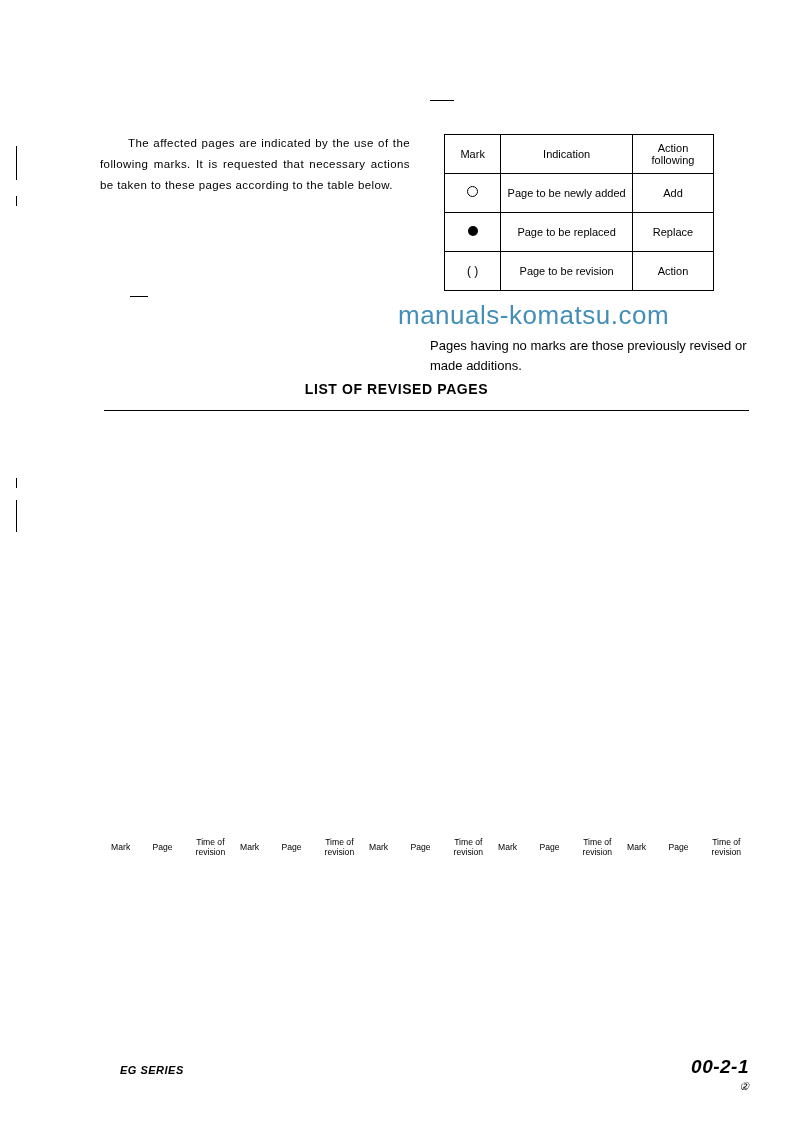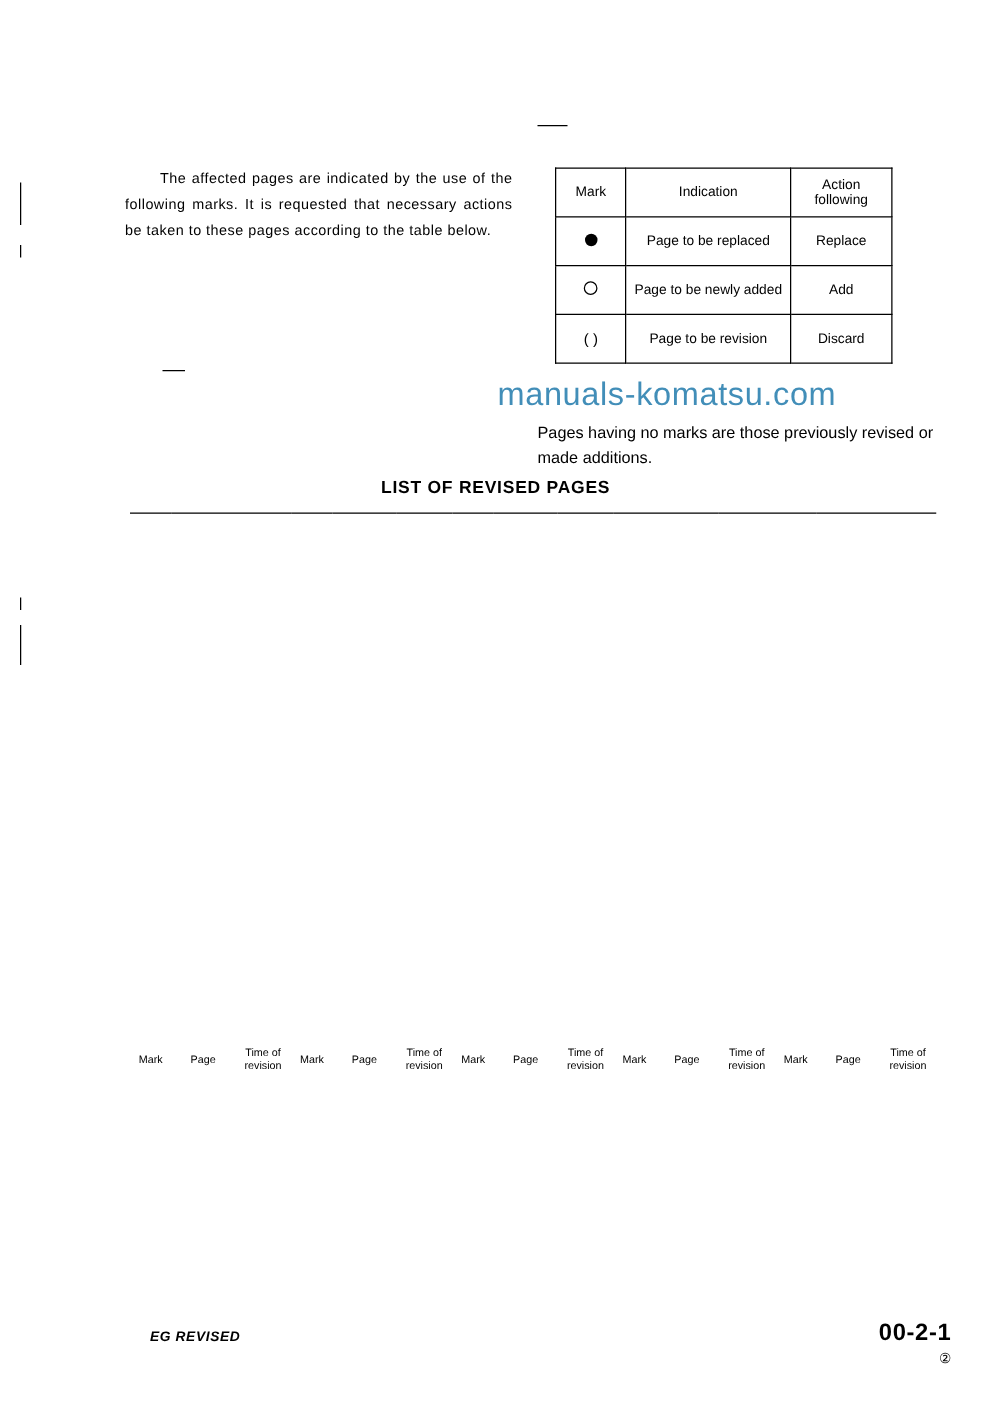--- a/index.html
+++ b/index.html
@@ -102,22 +102,23 @@
   td.mark{width:34px;}
   td.page{width:52px;text-align:center;}
   td.rev{width:46px;}
 
   
   .footer-left{
     position:absolute;left:120px;top:1064px;
     font-size:11px;font-weight:bold;font-style:italic;letter-spacing:.5px;
   }
   .footer-right{
-    position:absolute;right:32px;top:1056px;
+    position:absolute;right:44px;top:1056px;
     text-align:right;
+    font-style:italic;
   }
   .footer-right .pn{font-size:19px;font-weight:bold;letter-spacing:.5px;}
   .footer-right .rv{font-size:11px;margin-top:2px;}
 
   
   .tick{position:absolute;background:#000;}
   .tick.v{width:1px;}
   .tick.h{height:1px;}
 </style>
 </head>
@@ -135,33 +136,33 @@
   <div class="intro"><span class="indent"></span><span>The affected pages are indicated by the use of the following marks. It is requested that necessary actions be taken to these pages according to the table below.</span></div>
 
   <table class="legend">
     <tbody>
         <tr>
       <td class="c1">Mark</td>
       <td class="c2">Indication</td>
       <td class="c3">Action following</td>
     </tr>
     <tr>
+      <td class="c1 mk"><span class="circ"></span></td>
+      <td class="c2">Page to be newly added</td>
+      <td class="c3">Add</td>
+    </tr>
+    <tr>
       <td class="c1 mk"><span class="dot"></span></td>
       <td class="c2">Page to be replaced</td>
       <td class="c3">Replace</td>
     </tr>
     <tr>
-      <td class="c1 mk"><span class="circ"></span></td>
-      <td class="c2">Page to be newly added</td>
-      <td class="c3">Add</td>
-    </tr>
-    <tr>
       <td class="c1 mk">(    )</td>
       <td class="c2">Page to be revision</td>
-      <td class="c3">Discard</td>
+      <td class="c3">Action</td>
     </tr>
   </tbody>
     </table>
 
   <div class="note">Pages having no marks are those previously revised or made additions.</div>
   <div class="watermark">manuals-komatsu.com</div>
 
   <div class="list-title">LIST OF REVISED PAGES</div>
 
   <table class="main-table">
@@ -180,19 +181,19 @@
           <td class="page">Page</td>
           <td class="rev">Time of<br>revision</td>
           <td class="mark grp">Mark</td>
           <td class="page">Page</td>
           <td class="rev">Time of<br>revision</td>
         </tr>
     </thead>
 
   </table>
 
-  <div class="footer-left">EG REVISED</div>
+  <div class="footer-left">EG SERIES</div>
   <div class="footer-right">
     <div class="pn">00-2-1</div>
     <div class="rv">②</div>
   </div>
 
 </div>
 
 </body></html>

